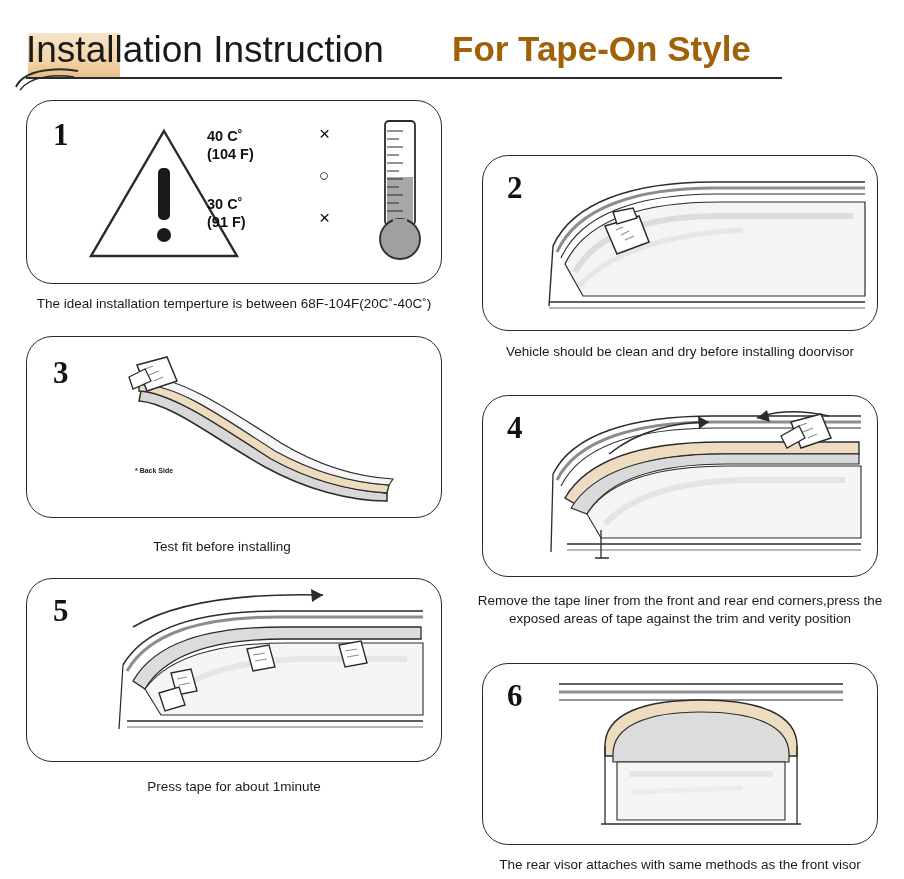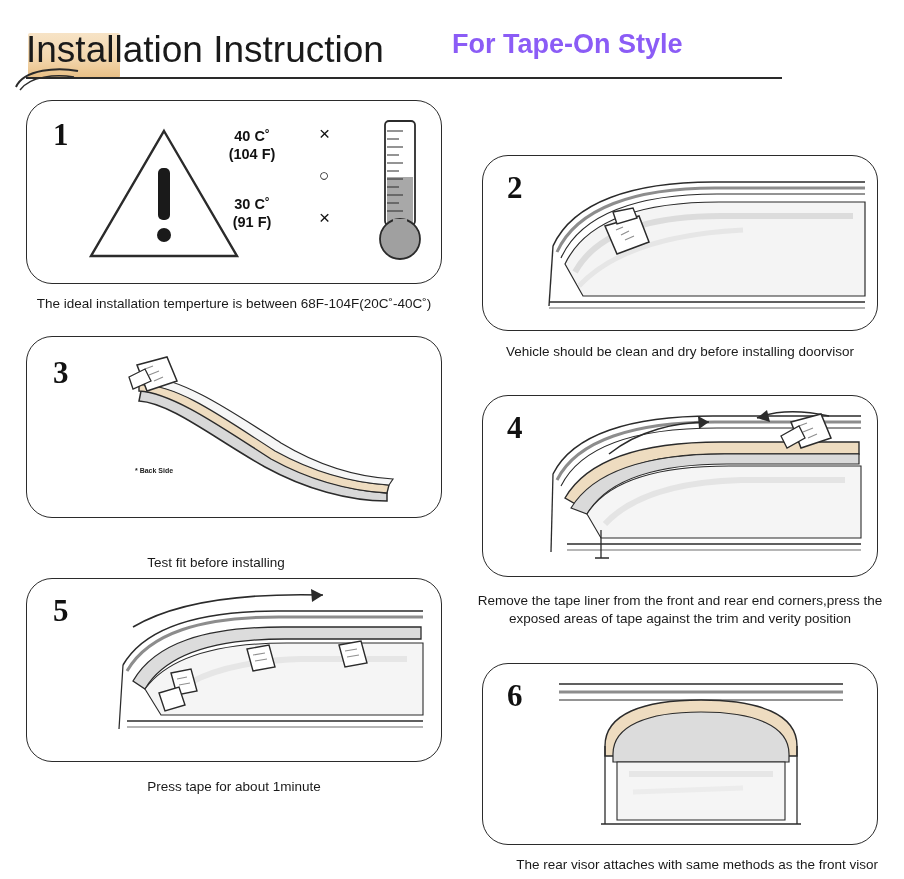--- a/index.html
+++ b/index.html
@@ -36,23 +36,23 @@
     left: 24px; top: 8px;
     font-size: 37px;
     font-weight: 400;
     letter-spacing: 0px;
     color: #1a1a1a;
     white-space: nowrap;
   }
   #header-title-b {
     position: absolute;
     left: 450px; top: 8px;
-    font-size: 27px;
+    font-size: 35px;
     font-weight: bold;
-    color: #8b5cf6;
+    color: #a16207;
     white-space: nowrap;
   }
   #header-underline {
     position: absolute;
     left: 24px; top: 56px;
     width: 756px; height: 2px;
     background: #2a2a2a;
   }
   #header-swoosh {
     position: absolute;
@@ -89,21 +89,21 @@
     font-size: 7px;
     font-weight: bold;
     fill: #222;
     font-family: "Liberation Sans", sans-serif;
   }
   .thermo-label {
     font-size: 14.5px;
     font-weight: bold;
     color: #111;
     position: absolute;
-    text-align: center;
+    text-align: left;
     white-space: nowrap;
     line-height: 1.25;
   }
   .sym {
     position: absolute;
     font-size: 19px;
     color: #111;
     font-weight: 500;
   }
 </style>
@@ -205,21 +205,21 @@
              L284 130 C 250 128, 210 118, 170 96 C 120 64, 74 30, 38 30 Z" fill="#f6f6f6" stroke="#2b2b2b" stroke-width="1.2"></path>
 
     <g>
       <path d="M32 10 L62 2 L72 26 L42 36 Z" fill="#ffffff" stroke="#2b2b2b" stroke-width="1.5"></path>
       <path d="M40 14 L48 11 M44 20 L54 16 M49 26 L58 22" stroke="#909090" stroke-width="1.2"></path>
       <path d="M24 22 L40 14 L46 26 L28 34 Z" fill="#ffffff" stroke="#2b2b2b" stroke-width="1.3"></path>
     </g>
     <text class="tinytext" x="30" y="118">* Back Side</text>
   </svg>
 </div>
-<div class="caption" style="left:8px; top:538px; width:416px;margin-top:16px;">Test fit before installing</div>
+<div class="caption" style="left:14px; top:538px; width:416px;">Test fit before installing</div>
 
 <div class="panel" style="left:482px; top:395px; width:396px; height:182px;">
   <div class="step-num" style="left:24px; top:14px;">4</div>
 
   <svg style="position:absolute; left:26px; top:6px;" width="368" height="172" viewBox="0 0 368 172">
 
     <path d="M44 72 C 64 32, 122 14, 204 14 L352 14" fill="none" stroke="#2b2b2b" stroke-width="1.5"></path>
     <path d="M48 78 C 68 38, 126 20, 206 20 L352 20" fill="none" stroke="#8d8d8d" stroke-width="3"></path>
     <path d="M52 84 C 72 44, 128 26, 208 26 L352 26" fill="none" stroke="#2b2b2b" stroke-width="1.1"></path>
 
@@ -296,13 +296,13 @@
 
     <path d="M74 88 L242 88 L242 146 L74 146 Z" fill="#f5f5f5" stroke="#2b2b2b" stroke-width="1.1"></path>
     <path d="M86 100 L230 100" stroke="#e6e6e6" stroke-width="6"></path>
     <path d="M90 118 L200 114" stroke="#ececec" stroke-width="5"></path>
 
     <line x1="62" y1="72" x2="62" y2="150" stroke="#2b2b2b" stroke-width="1.3"></line>
     <line x1="254" y1="72" x2="254" y2="150" stroke="#2b2b2b" stroke-width="1.3"></line>
     <line x1="58" y1="150" x2="258" y2="150" stroke="#2b2b2b" stroke-width="1.3"></line>
   </svg>
 </div>
-<div class="caption" style="left:482px; top:856px; width:396px;text-align:right;">The rear visor attaches with same methods as the front visor</div>
+<div class="caption" style="left:482px; top:856px; width:396px;">The rear visor attaches with same methods as the front visor</div>
 
 </body></html>

